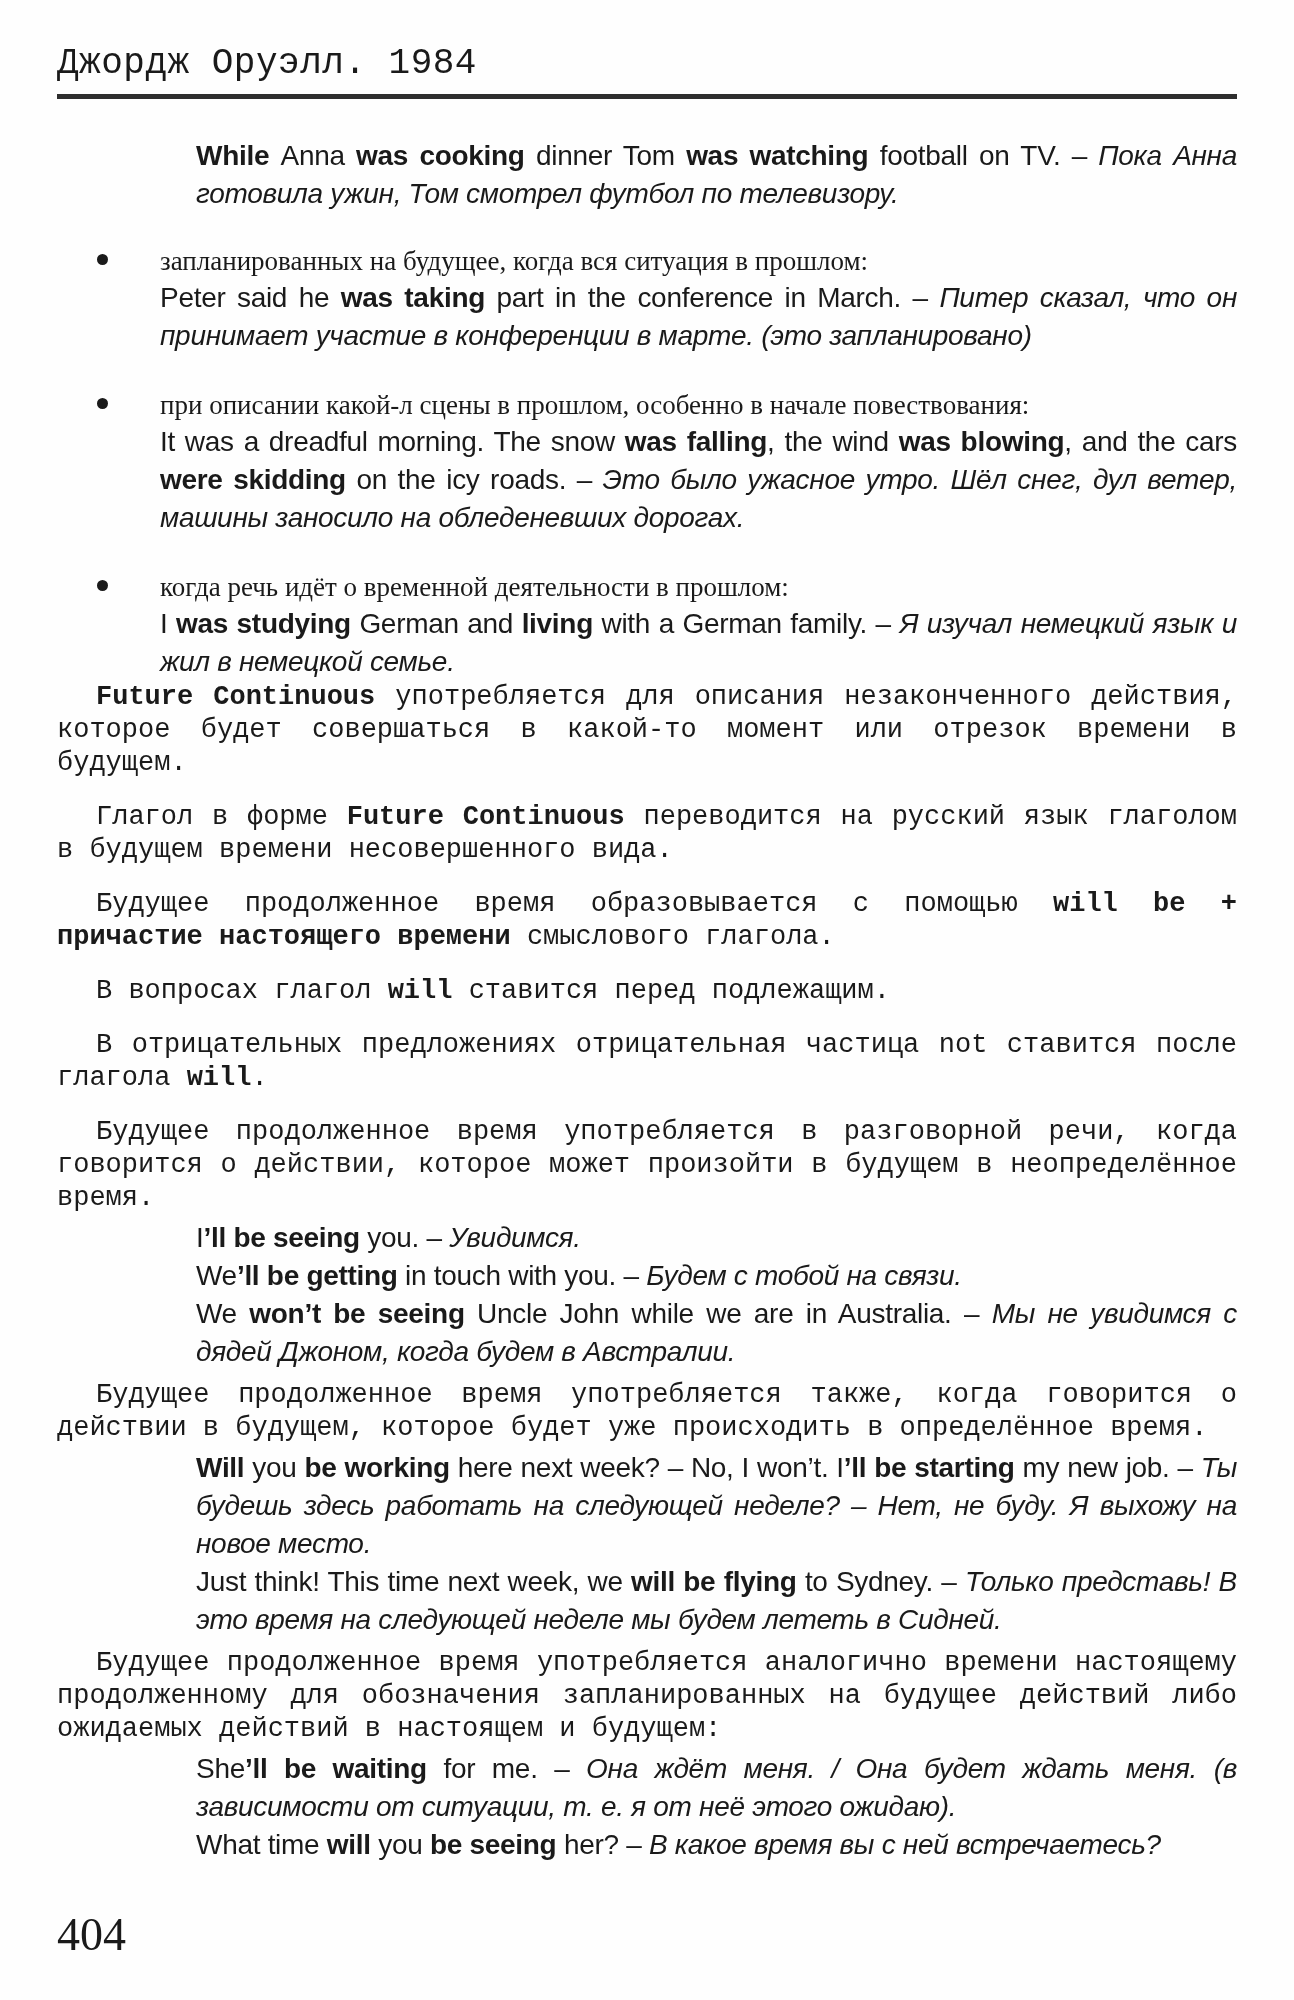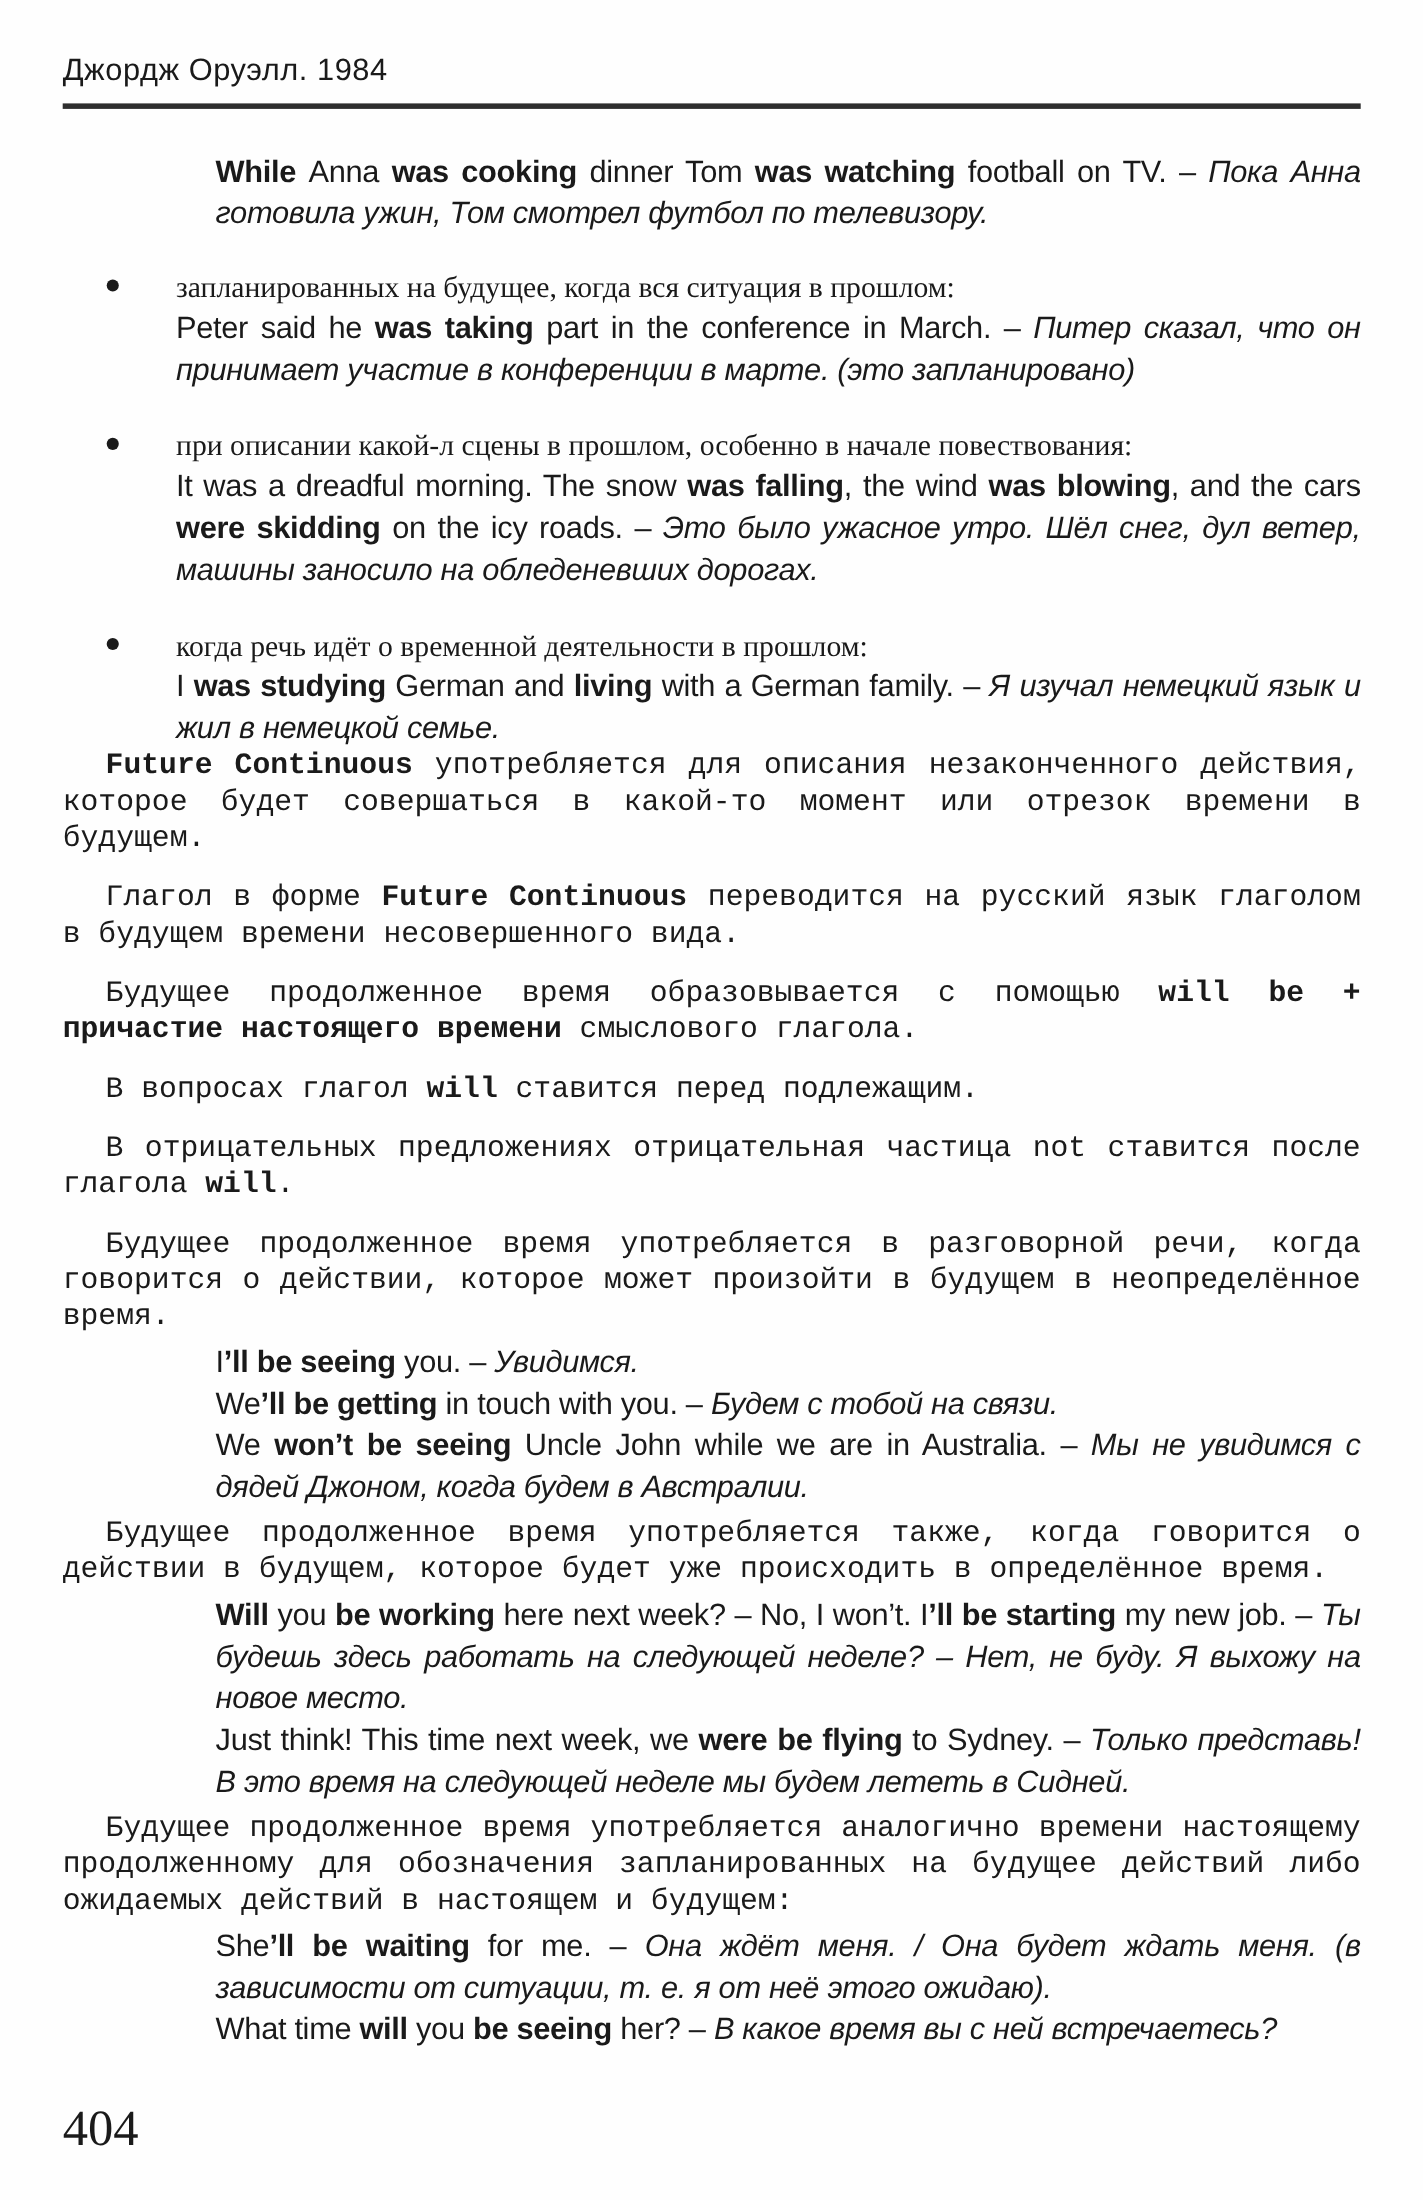--- a/index.html
+++ b/index.html
@@ -7,22 +7,22 @@
   body {
     width: 1294px; height: 2000px;
     background: #fefefe;
     color: #1a1a1a;
     position: relative;
     overflow: hidden;
   }
   .page { padding: 44px 57px 0 57px; }
 
   .book-header {
-    font-family: Liberation Sans, sans-serif;
-    font-size: 28px; line-height: 40px;
+    font-family: Liberation Mono, monospace;
+    font-size: 36px; line-height: 40px;
     letter-spacing: 0.5px;
   }
   .rule { height: 5px; background: #2e2e2e; margin-top: 10px; }
 
   
   .example {
     font-family: "Liberation Sans", sans-serif;
     font-size: 28px; line-height: 38px;
     letter-spacing: -0.3px;
     text-align: justify;
@@ -114,21 +114,21 @@
   <p class="para tight"><span>Будущее продолженное время употребляется в разговорной речи, когда говорится о действии, которое может произойти в будущем в неопределённое время.</span></p>
   <div class="example-group">
     <div class="example"><span>I</span><span class="b">’ll be seeing </span><span>you. – </span><span class="i">Увидимся.</span></div>
     <div class="example"><span>We</span><span class="b">’ll be getting </span><span>in touch with you. – </span><span class="i">Будем с тобой на связи.</span></div>
     <div class="example"><span>We </span><span class="b">won’t be seeing </span><span>Uncle John while we are in Australia. – </span><span class="i">Мы не увидимся с дядей Джоном, когда будем в Австралии.</span></div>
   </div>
 
   <p class="para tight"><span>Будущее продолженное время употребляется также, когда говорится о действии в будущем, которое будет уже происходить в определённое время.</span></p>
   <div class="example-group">
     <div class="example"><span class="b">Will </span><span>you </span><span class="b">be working </span><span>here next week? – No, I won’t. I</span><span class="b">’ll be starting </span><span>my new job. – </span><span class="i">Ты будешь здесь работать на следующей неделе? – Нет, не буду. Я выхожу на новое место.</span></div>
-    <div class="example"><span>Just think! This time next week, we </span><span class="b">were be flying </span><span>to Sydney. – </span><span class="i">Только представь! В это время на следующей неделе мы будем лететь в Сидней.</span></div>
+    <div class="example"><span>Just think! This time next week, we </span><span class="b">will be flying </span><span>to Sydney. – </span><span class="i">Только представь! В это время на следующей неделе мы будем лететь в Сидней.</span></div>
   </div>
 
   <p class="para tight"><span>Будущее продолженное время употребляется аналогично времени настоящему продолженному для обозначения запланированных на будущее действий либо ожидаемых действий в настоящем и будущем:</span></p>
   <div class="example-group">
     <div class="example"><span>She</span><span class="b">’ll be waiting </span><span>for me. – </span><span class="i">Она ждёт меня. / Она будет ждать меня. (в зависимости от ситуации, т. е. я от неё этого ожидаю).</span></div>
     <div class="example"><span>What time </span><span class="b">will </span><span>you </span><span class="b">be seeing </span><span>her? – </span><span class="i">В какое время вы с ней встречаетесь?</span></div>
   </div>
 
 </div>
 

